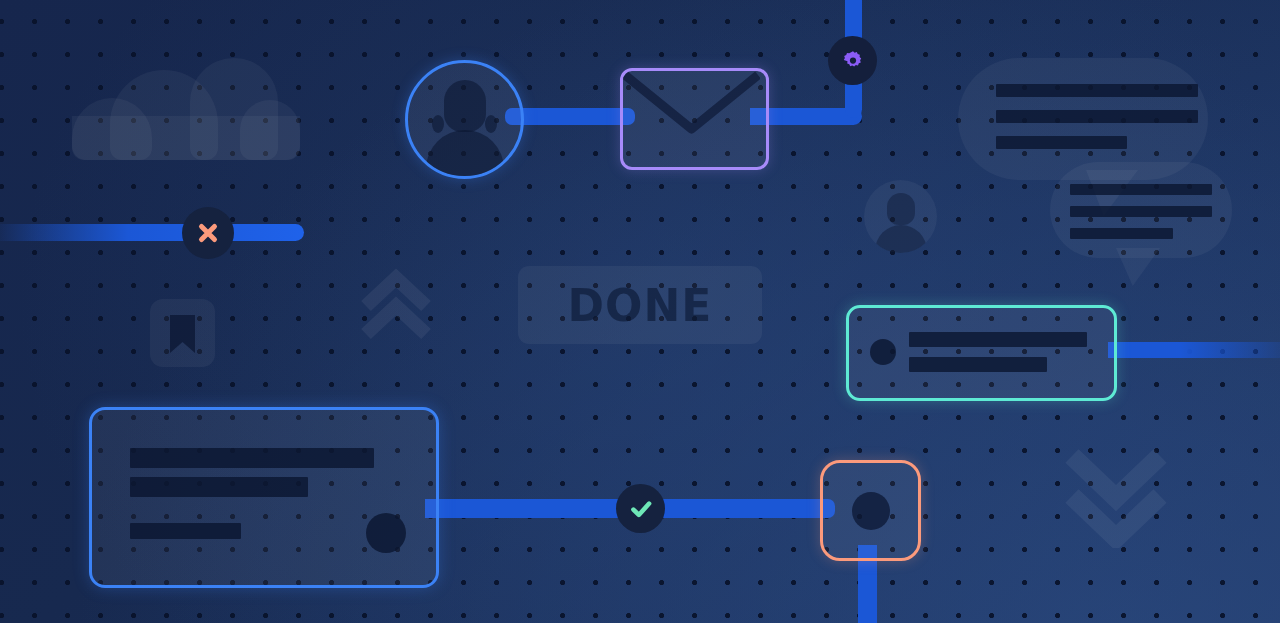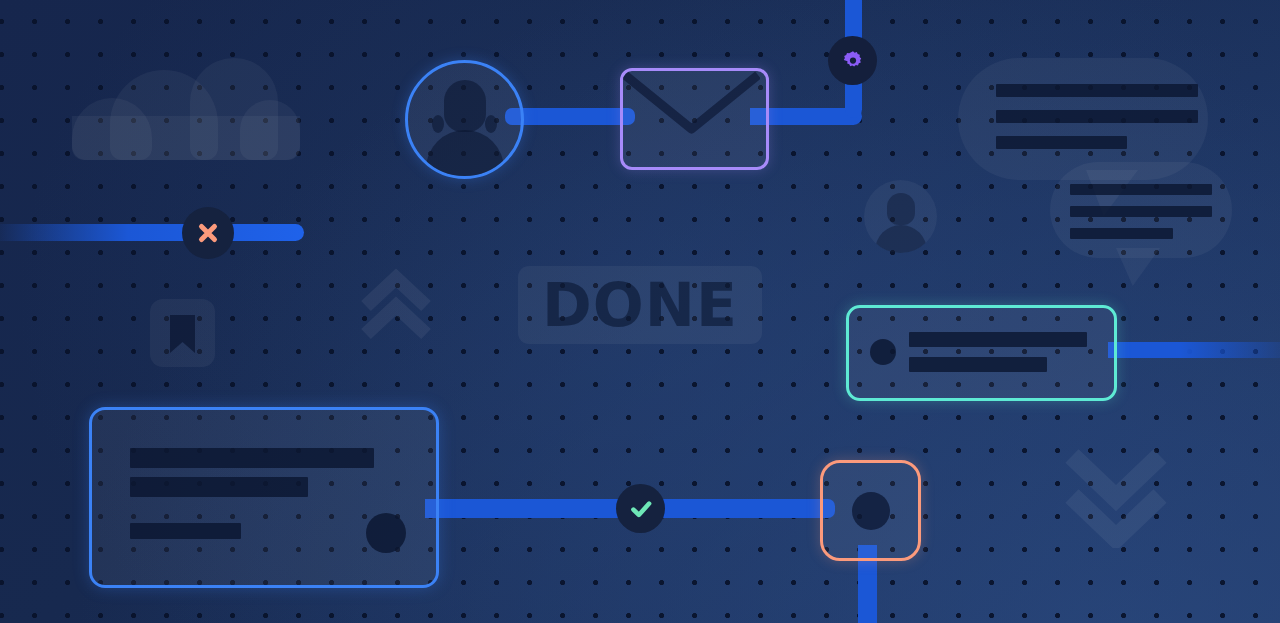--- a/index.html
+++ b/index.html
@@ -68,21 +68,21 @@
   .chev { position:absolute; }
 
   
   #done-badge {
     position:absolute; left:518px; top:266px; width:244px; height:78px;
     border-radius: 11px; background: rgba(255,255,255,0.05);
     display:flex; align-items:center; justify-content:center;
   }
   #done-badge .txt {
     color: rgba(10,22,50,0.62);
-    font-size: 60px; font-weight: 700; letter-spacing: 1px;
+    font-size: 44px; font-weight: 700; letter-spacing: 1px;
     font-family: "DejaVu Sans", sans-serif;
   }
 
   
   #avatar-node {
     position:absolute; left:405px; top:60px; width:113px; height:113px;
     border-radius:50%; border: 3px solid #3b82f6;
     box-shadow: 0 0 14px rgba(59,130,246,0.30);
     background: rgba(255,255,255,0.055);
   }

